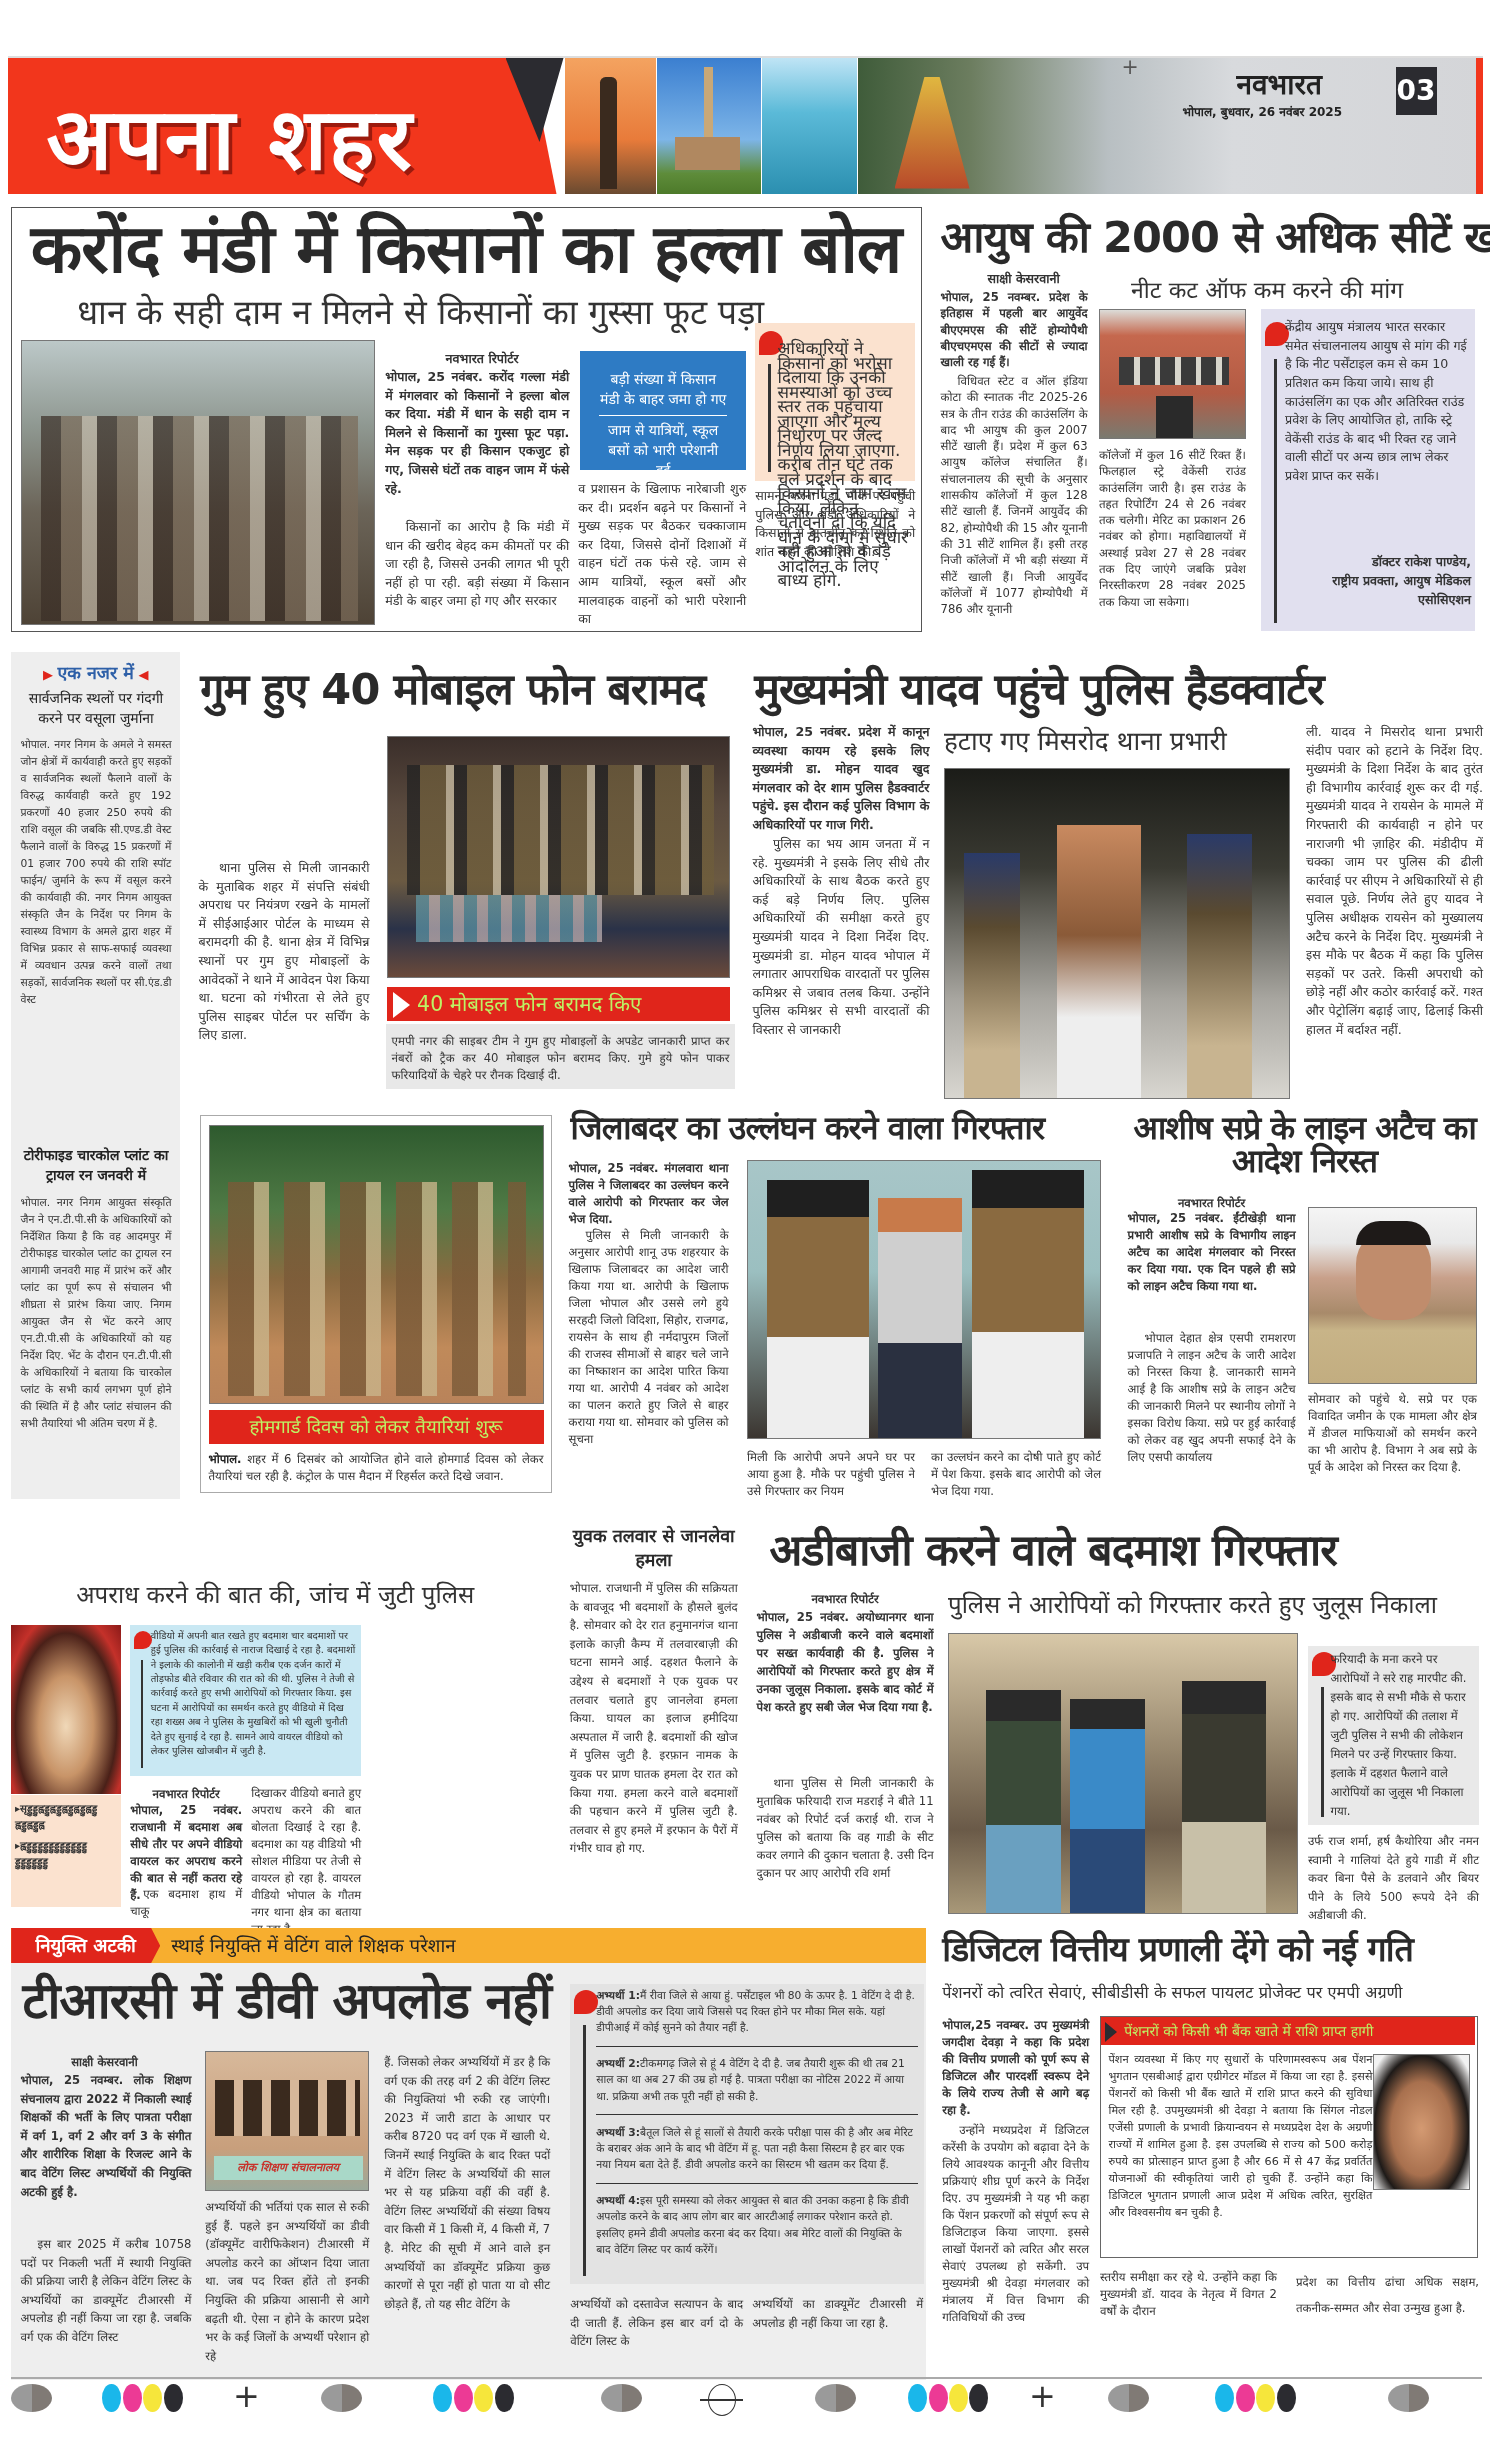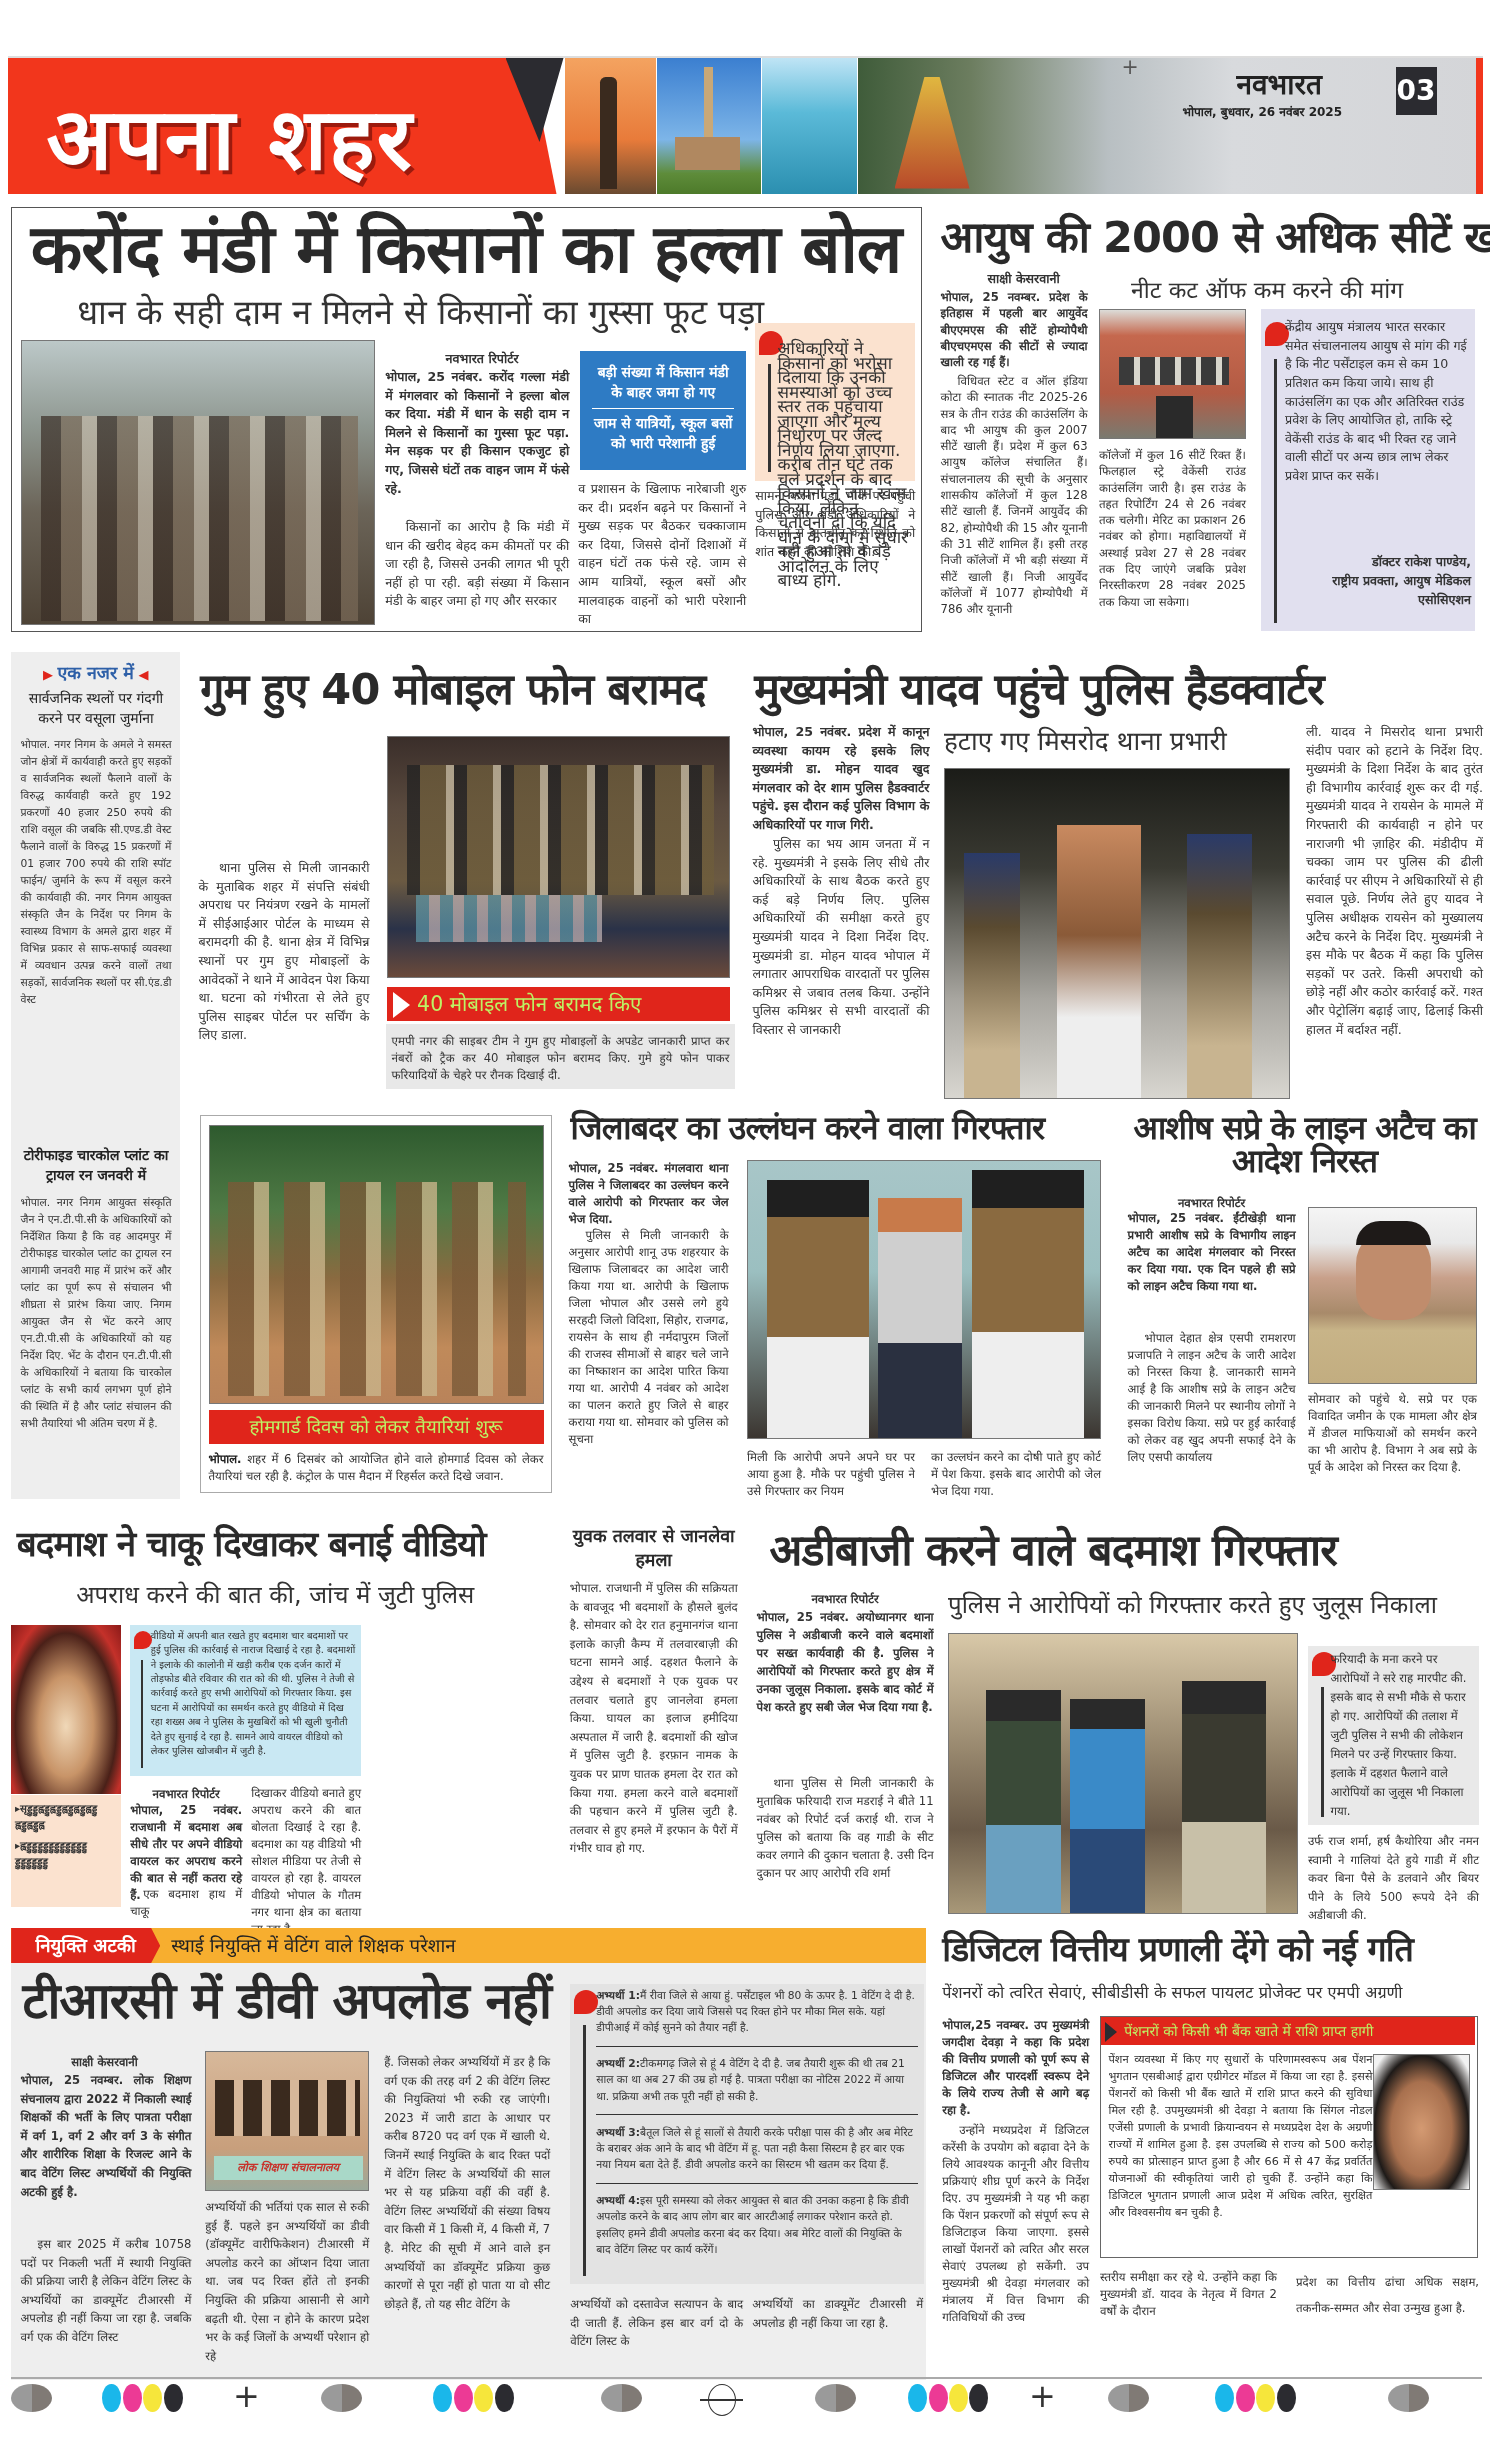--- a/index.html
+++ b/index.html
@@ -46,21 +46,21 @@
 
 <div class="abs" style="left:11.2px;top:207px;width:911px;height:425px;border:1.9px solid #555">
   <div class="abs hl" style="left:18.6px;top:5.6px;font-size:67px;white-space:nowrap">करोंद मंडी में किसानों का हल्ला बोल</div>
   <div class="abs sub" style="left:65px;top:86px;font-size:34px;white-space:nowrap">धान के सही दाम न मिलने से किसानों का गुस्सा फूट पड़ा</div>
   <div class="photo" style="left:9.3px;top:132px;width:354px;height:285px;background:linear-gradient(180deg,#bcc8c8 0%,#8f9891 30%,#6b6458 60%,#4e4336 100%)">
     <div class="abs" style="left:18.6px;top:75px;width:317px;height:205px;background:repeating-linear-gradient(90deg,#3a2e26 0 20.5px,#7a6a58 20.5px 41px,#c3b9a8 41px 56px);opacity:.7"></div>
   </div>
   <div class="abs body" style="left:391px;top:142px;width:158px;text-align:center;font-weight:bold">नवभारत रिपोर्टर</div>
   <div class="abs body" style="left:373px;top:160px;width:184px;font-weight:bold">भोपाल, 25 नवंबर. करोंद गल्ला मंडी में मंगलवार को किसानों ने हल्ला बोल कर दिया. मंडी में धान के सही दाम न मिलने से किसानों का गुस्सा फूट पड़ा. मेन सड़क पर ही किसान एकजुट हो गए, जिससे घंटों तक वाहन जाम में फंसे रहे.</div>
   <div class="abs body" style="left:373px;top:310px;width:184px;text-indent:20.5px">किसानों का आरोप है कि मंडी में धान की खरीद बेहद कम कीमतों पर की जा रही है, जिससे उनकी लागत भी पूरी नहीं हो पा रही. बड़ी संख्या में किसान मंडी के बाहर जमा हो गए और सरकार</div>
-  <div class="abs" style="left:568px;top:143px;width:166px;height:119px;background:#2e7bc4;padding:12px;color:#fff;font-weight:bold;font-size:14px;line-height:19.6px;text-align:center">
+  <div class="abs" style="left:568px;top:143px;width:166px;height:119px;background:#2e7bc4;padding:19px;color:#fff;font-weight:normal;font-size:14px;line-height:19.6px;text-align:center">
     <div style="padding-bottom:5.6px;border-bottom:1.9px solid #fff;margin-bottom:5.6px">बड़ी संख्या में किसान मंडी के बाहर जमा हो गए</div>
     <div>जाम से यात्रियों, स्कूल बसों को भारी परेशानी हुई</div>
   </div>
   <div class="abs body" style="left:566px;top:272px;width:168px">व प्रशासन के खिलाफ नारेबाजी शुरु कर दी। प्रदर्शन बढ़ने पर किसानों ने मुख्य सड़क पर बैठकर चक्काजाम कर दिया, जिससे दोनों दिशाओं में वाहन घंटों तक फंसे रहे. जाम से आम यात्रियों, स्कूल बसों और मालवाहक वाहनों को भारी परेशानी का</div>
   <div class="abs" style="left:743px;top:115px;width:160px;height:158px;background:#fbe2cf">
     <div class="qmark" style="left:3.7px;top:7.5px"></div>
     <div class="qline" style="left:13px;top:41px;height:108px"></div>
     <div class="quote" style="left:22.4px;top:18px;width:134px;font-size:17px;line-height:14.5px">अधिकारियों ने किसानों को भरोसा दिलाया कि उनकी समस्याओं को उच्च स्तर तक पहुँचाया जाएगा और मूल्य निर्धारण पर जल्द निर्णय लिया जाएगा. करीब तीन घंटे तक चले प्रदर्शन के बाद किसानों ने जाम खत्म किया, लेकिन चेतावनी दी कि यदि धान के दामों में सुधार नहीं हुआ तो वे बड़े आंदोलन के लिए बाध्य होंगे.</div>
   </div>
   <div class="abs body" style="left:743px;top:279px;width:160px">सामना करना पड़ा. मौके पर पहुंची पुलिस और मंडी अधिकारियों ने किसानों से बातचीत कर स्थिति को शांत करने की कोशिश की.</div>
@@ -153,21 +153,20 @@
   <div class="abs body" style="left:5.6px;top:102px;width:168px;font-weight:bold;font-size:11.6px;line-height:17px">भोपाल, 25 नवंबर. ईंटीखेड़ी थाना प्रभारी आशीष सप्रे के विभागीय लाइन अटैच का आदेश मंगलवार को निरस्त कर दिया गया. एक दिन पहले ही सप्रे को लाइन अटैच किया गया था.</div>
   <div class="abs body" style="left:5.6px;top:222px;width:168px;font-size:11.6px;line-height:17px;text-indent:17px">भोपाल देहात क्षेत्र एसपी रामशरण प्रजापति ने लाइन अटैच के जारी आदेश को निरस्त किया है. जानकारी सामने आई है कि आशीष सप्रे के लाइन अटैच की जानकारी मिलने पर स्थानीय लोगों ने इसका विरोध किया. सप्रे पर हुई कार्रवाई को लेकर वह खुद अपनी सफाई देने के लिए एसपी कार्यालय</div>
   <div class="photo" style="left:186px;top:99px;width:169px;height:177px;background:linear-gradient(180deg,#f5f5f5 0%,#e8e8e8 20%,#c8a08a 40%,#a88a6a 60%,#c8b488 70%,#c2ad80 100%)">
     <div class="abs" style="left:47px;top:18.6px;width:75px;height:93px;background:#c08c6c;border-radius:37px 37px 28px 28px"></div>
     <div class="abs" style="left:47px;top:13px;width:75px;height:24px;background:#1e1a18;border-radius:37px 37px 0 0"></div>
   </div>
   <div class="abs body" style="left:186px;top:283px;width:169px;font-size:11.6px;line-height:17px">सोमवार को पहुंचे थे. सप्रे पर एक विवादित जमीन के एक मामला और क्षेत्र में डीजल माफियाओं को समर्थन करने का भी आरोप है. विभाग ने अब सप्रे के पूर्व के आदेश को निरस्त कर दिया है.</div>
 </div>
 
 <div class="abs" style="left:11.2px;top:1504px;width:549px;height:419px">
-  <div class="abs hl" style="left:5.6px;top:22.4px;font-size:35px;white-space:nowrap">बदमाश ने चाकू दिखाकर बनाई वीडियो</div>
   <div class="abs sub" style="left:65px;top:78px;font-size:24px;white-space:nowrap">अपराध करने की बात की, जांच में जुटी पुलिस</div>
   <div class="photo" style="left:0;top:121px;width:110px;height:169px;border:none;background:radial-gradient(ellipse at 50% 60%,#f0d8b8 0%,#c89468 35%,#4a2018 65%,#c4312a 80%,#8a1a18 100%)"></div>
   <div class="abs" style="left:0;top:291px;width:110px;height:112px;background:#fbe2cf;padding:5.6px 3.7px;font-size:10.2px;line-height:16px;font-weight:bold;color:#333;overflow:hidden">
     <div><span>▸</span><span>सृड्डुड्डुह्वड्डुह्वड्डुह्वड्डुह्वड्डुह्वड्डु ह्वड्डुह्वड्डुह्व</span></div>
     <div style="margin-top:5.6px"><span>▸</span><span>ह्वड्डुड्डुड्डुड्डुड्डुड्डुड्डुड्डुड्डुड्डुड्डु ड्डुड्डुड्डुड्डुड्डुड्डु</span></div>
   </div>
   <div class="abs" style="left:119px;top:121px;width:231px;height:151px;background:#c9e8f3">
     <div class="qmark" style="left:3.7px;top:5.6px;width:18.6px;height:18.6px"></div>
     <div class="qline" style="left:11.2px;top:35px;height:108px;width:1.9px"></div>
     <div class="quote" style="left:20.5px;top:3.7px;width:207px;font-size:9.8px;line-height:14.4px">वीडियो में अपनी बात रखते हुए बदमाश चार बदमाशों पर हुई पुलिस की कार्रवाई से नाराज दिखाई दे रहा है. बदमाशों ने इलाके की कालोनी में खड़ी करीब एक दर्जन कारों में तोड़फोड बीते रविवार की रात को की थी. पुलिस ने तेजी से कार्रवाई करते हुए सभी आरोपियों को गिरफ्तार किया. इस घटना में आरोपियों का समर्थन करते हुए वीडियो में दिख रहा शख्स अब ने पुलिस के मुखबिरों को भी खुली चुनौती देते हुए सुनाई दे रहा है. सामने आये वायरल वीडियो को लेकर पुलिस खोजबीन में जुटी है.</div>

